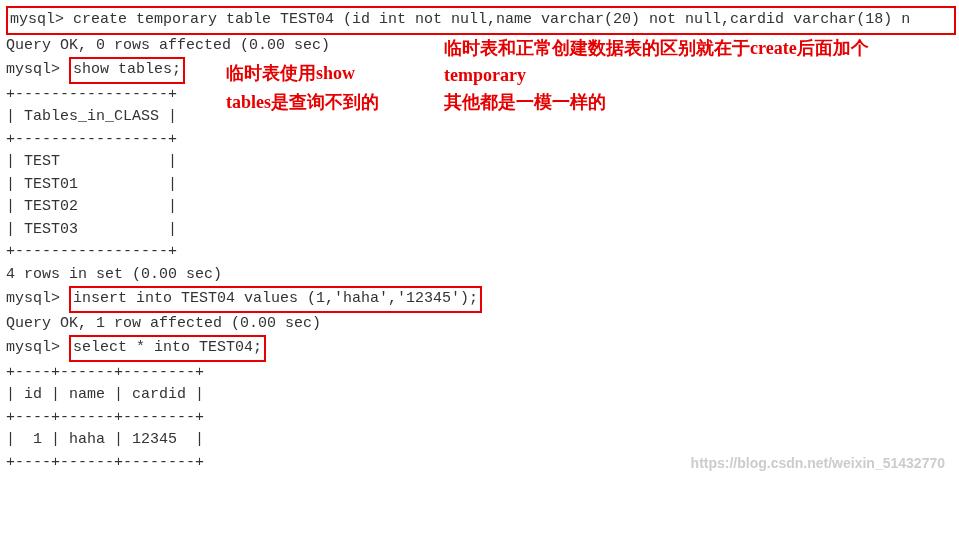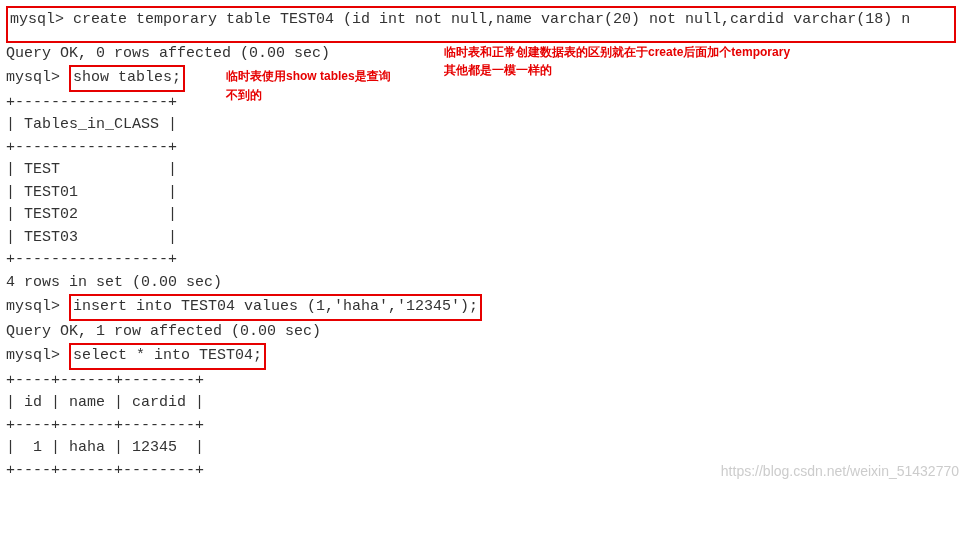--- a/index.html
+++ b/index.html
@@ -16,43 +16,44 @@
       white-space: pre;
     }
     .red-box {
       border: 2px solid #e60000;
       display: inline-block;
       padding: 0 2px;
       vertical-align: baseline;
     }
     .red-note {
       color: #e60000;
-      font-family: Liberation Sans, sans-serif;
+      font-family: Liberation Serif, serif;
       font-weight: bold;
-      font-size: 12px;
+      font-size: 18px;
       display: inline-block;
       vertical-align: top;
     }
     .note-pos {
       position: absolute;
     }
     .watermark {
       position: absolute;
-      right: 0;
+      right: 14px;
       bottom: 6px;
       color: #ccc;
       font-family: Arial, sans-serif;
       font-size: 14px;
+      font-weight: bold;
     }
     .row {
       position: relative;
     }
     .top-box {
       border: 2px solid #e60000;
-      padding: 1px 4px 9px 2px;
+      padding: 1px 4px 1px 2px;
       margin-bottom: 0;
       width: 940px;
     }
   </style>
 </head>
 <body>
 
 <div class="top-box">
     <div class="line">mysql&gt; create temporary table TEST04 (id int not null,name varchar(20) not null,cardid varchar(18) n</div>
   </div>

